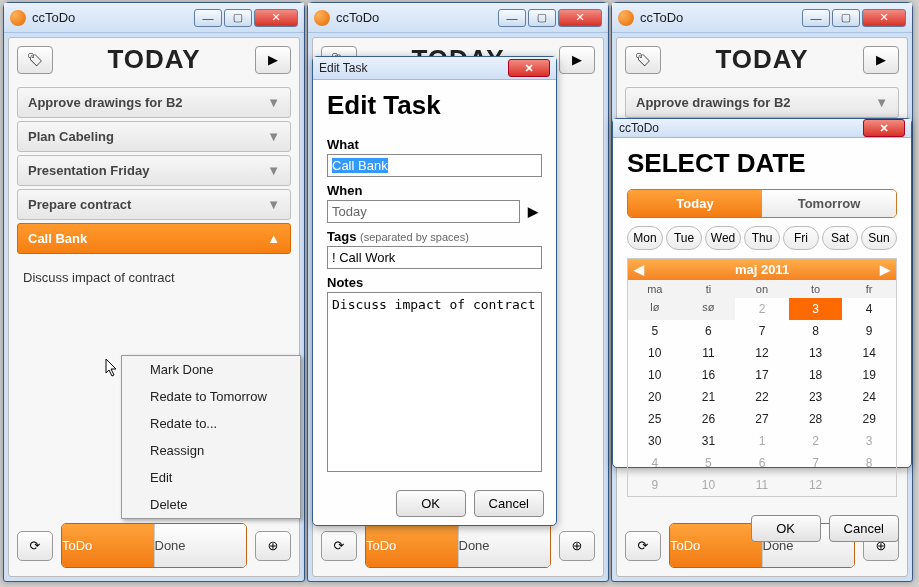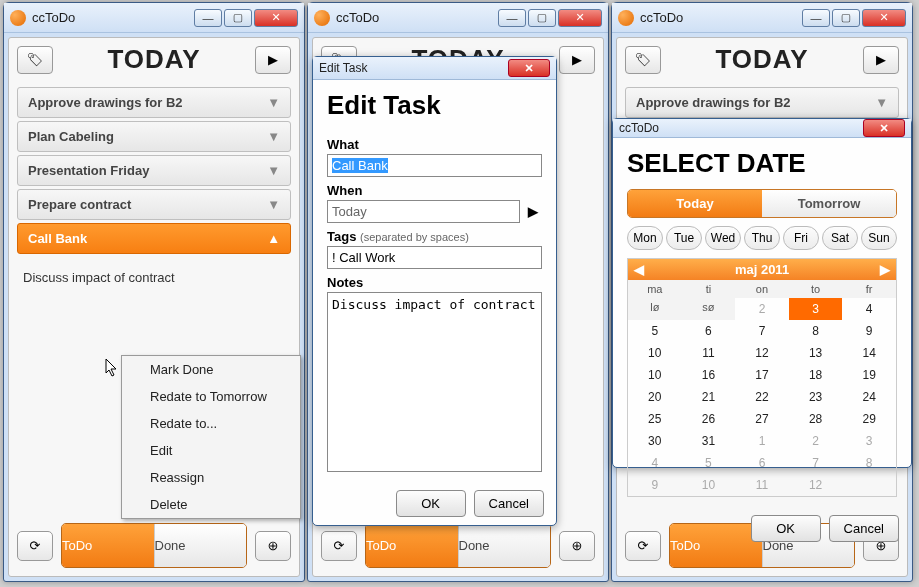--- a/index.html
+++ b/index.html
@@ -198,22 +198,22 @@
           <span>Call Bank</span>
           <span class="chev">▲</span>
         </div>
     </div>
     <div class="taskdetail">Discuss impact of contract</div>
 
     <div class="ctxmenu" style="left:112px;top:317px;">
       <div class="item">Mark Done</div>
       <div class="item">Redate to Tomorrow</div>
       <div class="item">Redate to...</div>
+      <div class="item">Reassign</div>
       <div class="item">Edit</div>
-      <div class="item">Reassign</div>
       <div class="item">Delete</div>
     </div>
     <div class="cursor" style="left:96px;top:320px;">
       <svg viewBox="0 0 14 20">
           <path d="M1 1 L1 15 L4 12 L7 18 L9 17 L6 11 L11 11 Z" fill="#fff" stroke="#000"></path>
         </svg>
     </div>
 
     <div class="bottombar">
       <div class="squarebtn">

